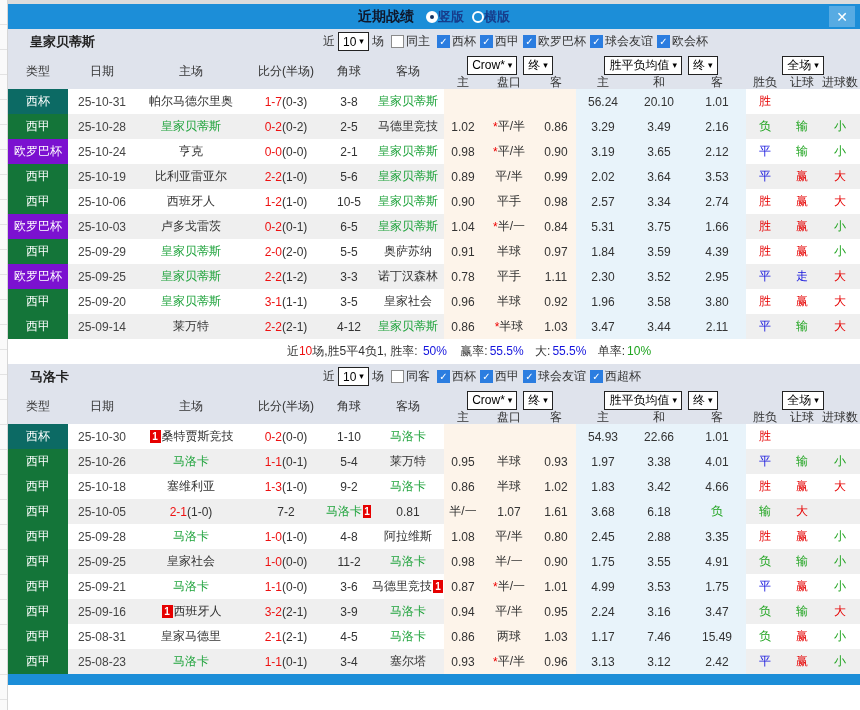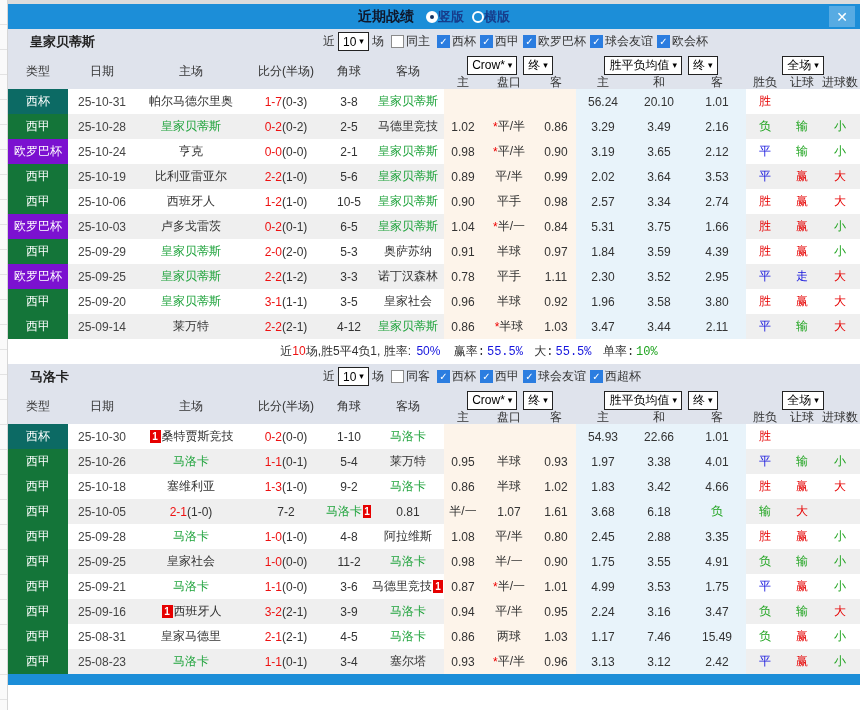--- a/index.html
+++ b/index.html
@@ -58,21 +58,21 @@
   .tm { color:#333; } .tm.green { color:#1fa33c; }
   .ft { color:#ee1111; } .ht { color:#333; }
   .star { color:#e00; }
   .card { display:inline-block; background:#e60000; color:#fff; font-size:10px; font-weight:bold;
     width:11px; height:13px; line-height:13px; text-align:center; margin:0 1px; }
 
   
   .summary { height:25px; line-height:25px; font-size:12px; color:#333; text-align:center;
     padding-left:70px; background:#fff; white-space:nowrap; }
   .c-red { color:#e11; } .c-blue { color:#1414dd; } .c-green { color:#1fa41f; }
-  .pair { margin-left:8px;font-family:Liberation Mono, monospace; } .pair .val { margin-left:2px; }
+  .pair { margin-left:8px; } .pair .val { margin-left:2px; }
   .rate { margin:0 2px; }
   .badge-green { background:#1e9e3a; color:#fff; padding:3px 8px; margin:0 6px; }
 
   .bottom-bar { height:11px; background:#1c8ed8; }
 </style>
 </head>
 <body>
 
 <div class="stage">
   <div class="left-gutter"></div>
@@ -340,21 +340,21 @@
               <span class="badge" style="background: rgb(20, 117, 57);">西甲</span>
             </div>
             <div class="cell c-date">25-09-29</div>
             <div class="cell c-team">
               <span class="tm green">皇家贝蒂斯</span>
             </div>
             <div class="cell c-score">
               <span class="ft">2-0</span>
               <span class="ht">(2-0)</span>
             </div>
-            <div class="cell c-corner">5-3</div>
+            <div class="cell c-corner">5-5</div>
             <div class="cell c-team">
               <span class="tm">奥萨苏纳</span>
             </div>
             <div class="cell c-odd">0.91</div>
             <div class="cell c-odd">半球</div>
             <div class="cell c-odd">0.97</div>
             <div class="cell c-odd">1.84</div>
             <div class="cell c-odd">3.59</div>
             <div class="cell c-odd">4.39</div>
             <div class="cell c-res" style="color: rgb(230, 0, 0);">胜</div>

